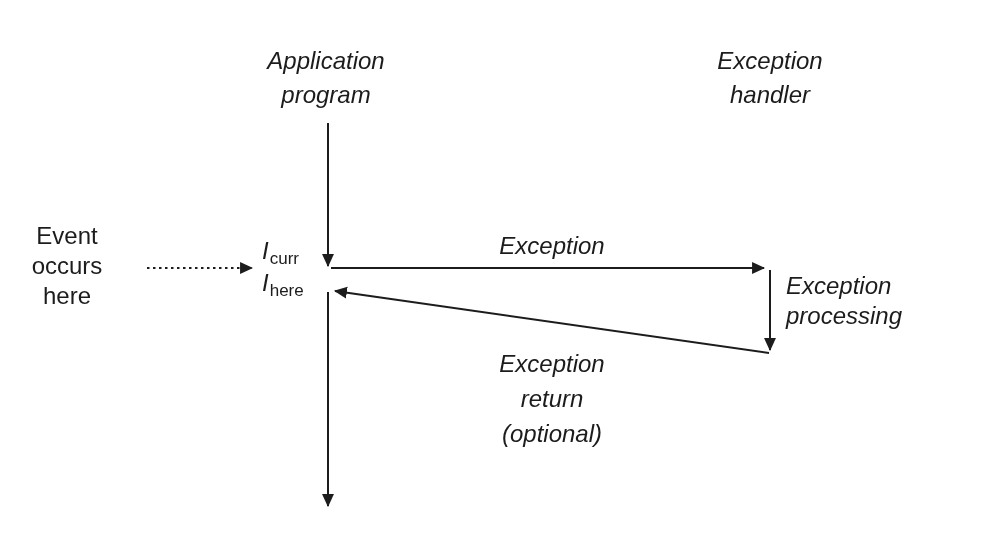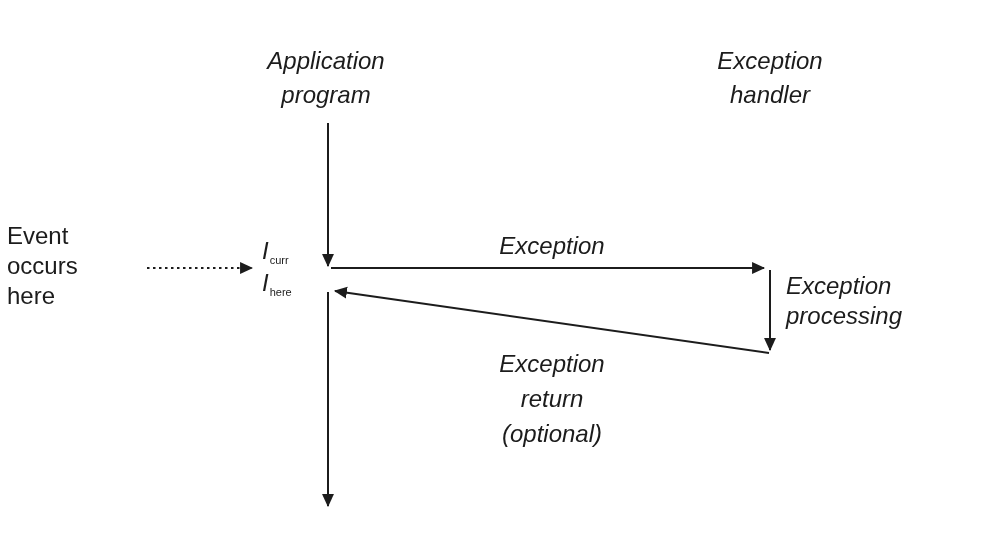--- a/index.html
+++ b/index.html
@@ -16,33 +16,33 @@
   .stage svg { position: absolute; left: 0; top: 0; }
   .lbl {
     position: absolute;
     font-size: 24px;
     line-height: 34px;
     white-space: pre-line;
     color: var(--ink);
   }
   .italic { font-style: italic; }
   .center { text-align: center; }
-  .right  { text-align: left; }
+  .right  { text-align: center; }
   .lh30 { line-height: 30px; }
   .lh35 { line-height: 35px; }
   .ilabel {
     position: absolute;
     font-size: 24px;
     line-height: 24px;
     color: var(--ink);
   }
   .isym { font-style: italic; }
   .isub {
     font-style: normal;
-    font-size: 11px;
+    font-size: 17px;
     position: relative;
     top: 5px;
     left: 1px;
   }
 </style>
 </head>
 <body>
 
 <div class="stage">
 

